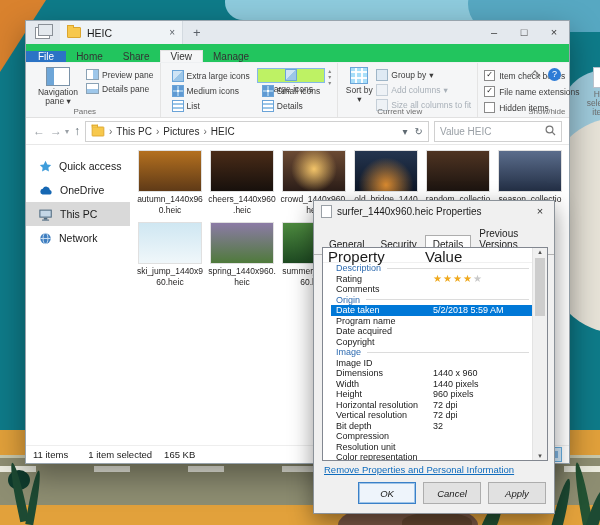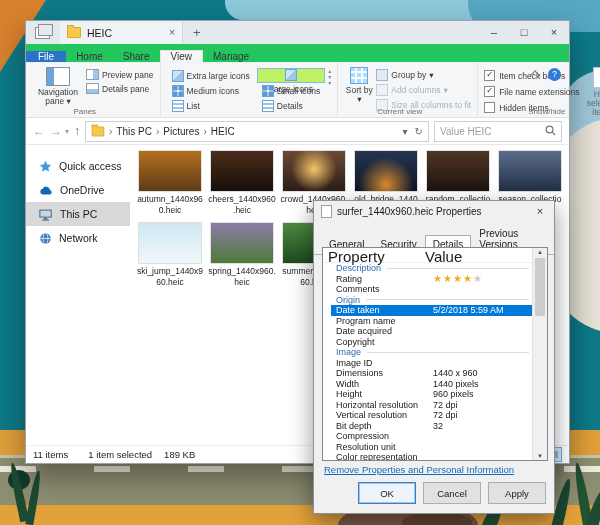--- a/index.html
+++ b/index.html
@@ -122,21 +122,21 @@
   .prow.section .sec{padding-left:5px;flex:none;}
   .prow.section .secline{flex:1;height:1px;background:#dcdcdc;margin:0 4px 0 6px;}
   .star{color:#c9c9c9;font-size:10px;letter-spacing:1px;}
   .star.on{color:#efa91e;}
   .dscroll{position:absolute;right:0;top:0;bottom:0;width:14px;background:#f0f0f0;border-left:1px solid #e3e3e3;
            display:flex;flex-direction:column;align-items:center;font-size:7px;color:#505050;}
   .dthumb{width:10px;height:58px;background:#cdcdcd;margin-top:2px;}
   .dscroll .dn{margin-top:auto;}
   .dlink{position:absolute;left:10px;top:263px;font-size:9.5px;color:#0f6cbd;text-decoration:underline;}
   .dbtns{position:absolute;right:8px;bottom:9px;display:flex;gap:7px;}
-  .dbtn{width:56px;height:20px;background:#e1e1e1;border:1px solid #adadad;font-size:9.5px;display:flex;align-items:center;justify-content:center;}
+  .dbtn{width:56px;height:20px;background:#e1e1e1;border:1px solid #adadad;font-size:9.5px;display:flex;align-items:center;justify-content:center;font-style:italic;}
   .dbtn.default{background:#eef4fb;border:1px solid #3a80c8;box-shadow:0 0 0 1px #9ec4e8 inset;}
 </style>
 </head>
 <body>
 
 <div class="stage">
 
   <div class="wp cloud-a"></div>
   <div class="wp cloud-b"></div>
   <div class="wp cliff-tl"></div>
@@ -405,21 +405,21 @@
               <div>summer_1440x9</div>
               <div>60.heic</div>
             </div>
           </div>
         </div>
     </div>
 
     <div class="statusbar">
       <span class="s1">11 items</span>
       <span class="s2">1 item selected</span>
-      <span>189 KB</span>
+      <span>165 KB</span>
       <span class="sbicons">
         <span class="sbic1"></span>
         <span class="sbic2">
             <i></i>
           </span>
       </span>
     </div>
   </div>
 
   <div class="dialog">

